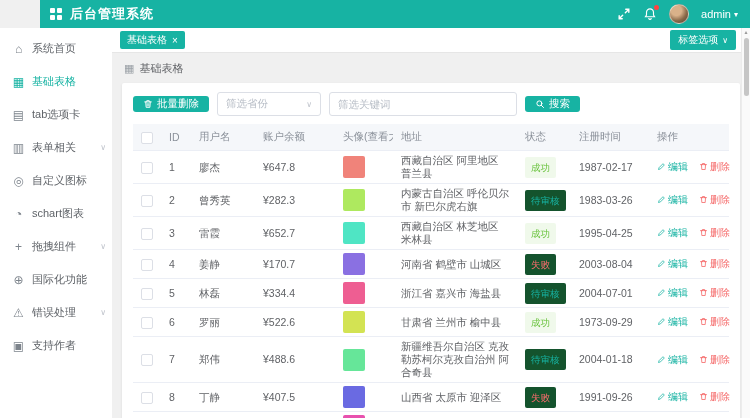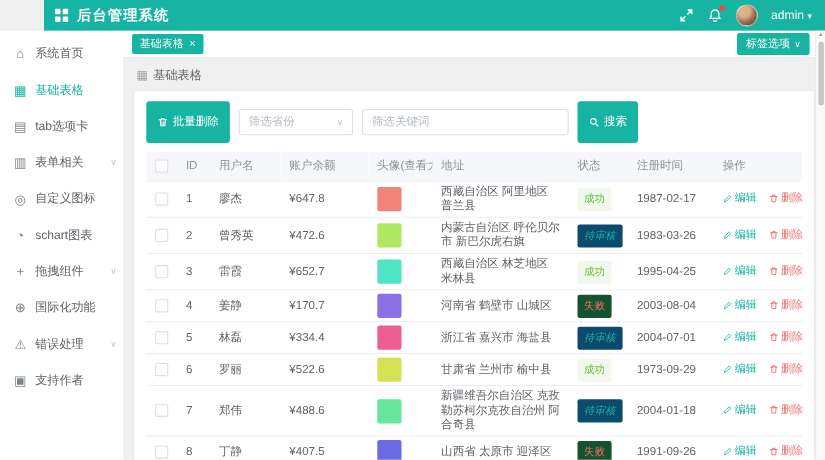--- a/index.html
+++ b/index.html
@@ -37,36 +37,36 @@
   .tag-caret { font-size:8px; }
 
   .content { padding:5px 10px 0 10px; flex:1; min-height:0; }
   .crumb { font-size:11px; color:#606266; display:flex; align-items:center; gap:5px; margin:3px 0 7px 2px; }
   .crumb-icon { color:#9aa0a6; font-size:11px; }
 
   .card { background:#fff; border-radius:2px; box-shadow:0 1px 3px rgba(0,0,0,.08); padding:9px 11px; }
 
   
   .toolbar { display:flex; align-items:center; gap:8px; margin-bottom:8px; }
-  .btn-teal { background:#17b3a3; color:#fff; border:none; border-radius:3px; height:38px; padding:0 10px; font-size:10.5px; display:flex; align-items:center; gap:4px; cursor:pointer; font-family:inherit; }
+  .btn-teal { background:#17b3a3; color:#fff; border:none; border-radius:3px; height:16px; padding:0 10px; font-size:10.5px; display:flex; align-items:center; gap:4px; cursor:pointer; font-family:inherit; }
   .btn-teal svg { width:10px; height:10px; }
   .select-box { width:104px; height:24px; border:1px solid #dcdfe6; border-radius:3px; display:flex; align-items:center; justify-content:space-between; padding:0 8px; font-size:10.5px; color:#b6bcc5; background:#fff; cursor:pointer; }
   .sel-caret { font-size:8px; color:#c0c4cc; }
   .kw-input { width:188px; height:24px; border:1px solid #dcdfe6; border-radius:3px; padding:0 8px; font-size:10.5px; color:#606266; font-family:Liberation Serif, serif; outline:none; }
   .kw-input::placeholder { color:#b6bcc5; }
 
   
   table { width:100%; border-collapse:collapse; table-layout:fixed; }
   thead th { background:#f5f7fa; color:#8b919a; font-size:10.5px; font-weight:normal; text-align:left; padding:6px 8px; border-bottom:1px solid #ebeef5; white-space:nowrap; overflow:hidden; }
   tbody td { font-size:10.5px; color:#606266; padding:3px 8px; border-bottom:1px solid #ebeef5; line-height:13px; vertical-align:middle; }
   .cb { width:12px; height:12px; border:1px solid #dcdfe6; border-radius:2px; background:#fff; display:inline-block; vertical-align:middle; cursor:pointer; }
   .avatar-swatch { width:22px; height:22px; border-radius:2px; display:inline-block; vertical-align:middle; cursor:pointer; }
   .badge { font-size:9.5px; padding:4px 6px; border-radius:2px; display:inline-block; white-space:nowrap; }
   .badge.success { color:#67c23a; background:#f0f9eb; }
-  .badge.pending { color:#17b3a3; background:#0c4a6e;font-style:italic; }
+  .badge.pending { color:#17b3a3; background:#14532d; }
   .badge.fail { color:#f56c6c; background:#14532d; }
   .c-actions { white-space:nowrap; }
   .link { text-decoration:none; font-size:10px; display:inline-flex; align-items:center; gap:2px; cursor:pointer; margin-right:8px; }
   .link svg { width:9px; height:9px; }
   .link.edit { color:#17b3a3;align-items:center; }
   .link.del { color:#f56c6c; margin-right:0;text-align:right; }
 
   
   .scrollbar { position:absolute; right:0; top:28px; bottom:0; width:9px; background:#fafafa; border-left:1px solid #ececec; display:flex; flex-direction:column; align-items:center; }
   .sb-arrow { font-size:6px; color:#9b9b9b; line-height:8px; }
@@ -260,21 +260,21 @@
                     </svg>
                 <span class="lbl-del">删除</span>
               </a>
             </td>
           </tr>
 
           <tr>
             <td><span class="cb"></span></td>
             <td class="c-id">2</td>
             <td class="c-name">曾秀英</td>
-            <td class="c-balance">¥472.6</td>
+            <td class="c-balance">¥282.3</td>
             <td><span class="avatar-swatch" style="background: rgb(174, 233, 95);"></span></td>
             <td class="c-address">内蒙古自治区 呼伦贝尔市 新巴尔虎右旗</td>
             <td><span class="badge pending">待审核</span></td>
             <td class="c-date">1983-03-26</td>
             <td class="c-actions">
               <a class="link edit">
                 <svg viewBox="0 0 24 24" fill="none" stroke="#17b3a3" stroke-width="2">
                       <path d="M4 20l1.5-5L16 4.5 19.5 8 9 18.5 4 20z"></path>
                     </svg>
                 <span class="lbl-edit">编辑</span>

